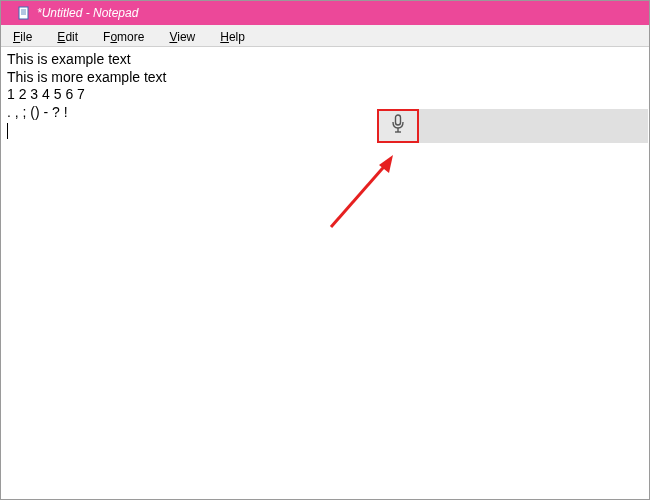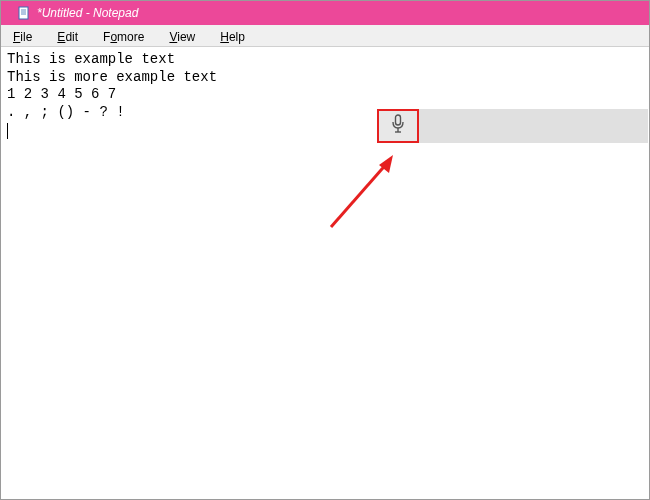--- a/index.html
+++ b/index.html
@@ -57,21 +57,21 @@
       flex: 1;
       position: relative;
       background: #fff;
     }
     .text-editor {
       width: 100%;
       height: 100%;
       border: none;
       outline: none;
       resize: none;
-      font-family: Liberation Mono, monospace;
+      font-family: Liberation Sans, sans-serif;
       font-size: 14px;
       padding: 4px 6px;
       line-height: 1.25;
       white-space: pre;
       color: #000;
     }
     .cursor-line {
       position: absolute;
       left: 6px;
       top: 76px;

